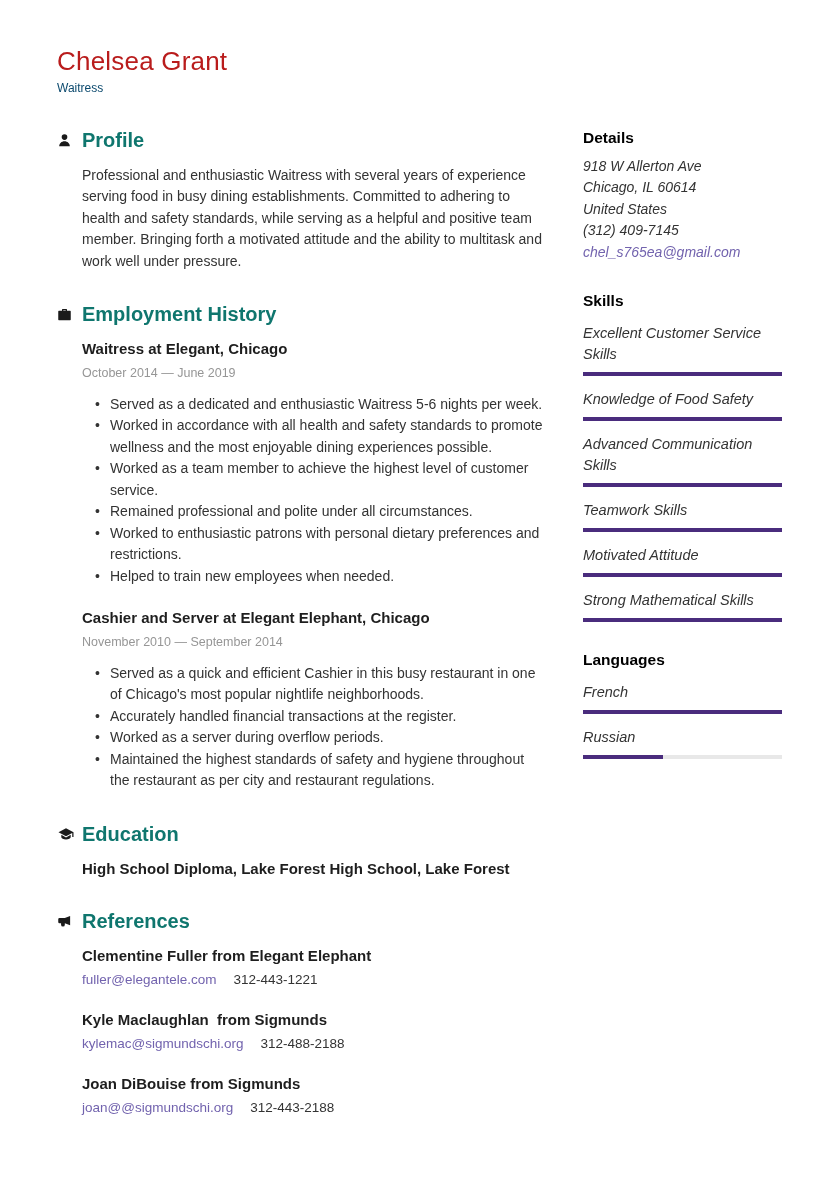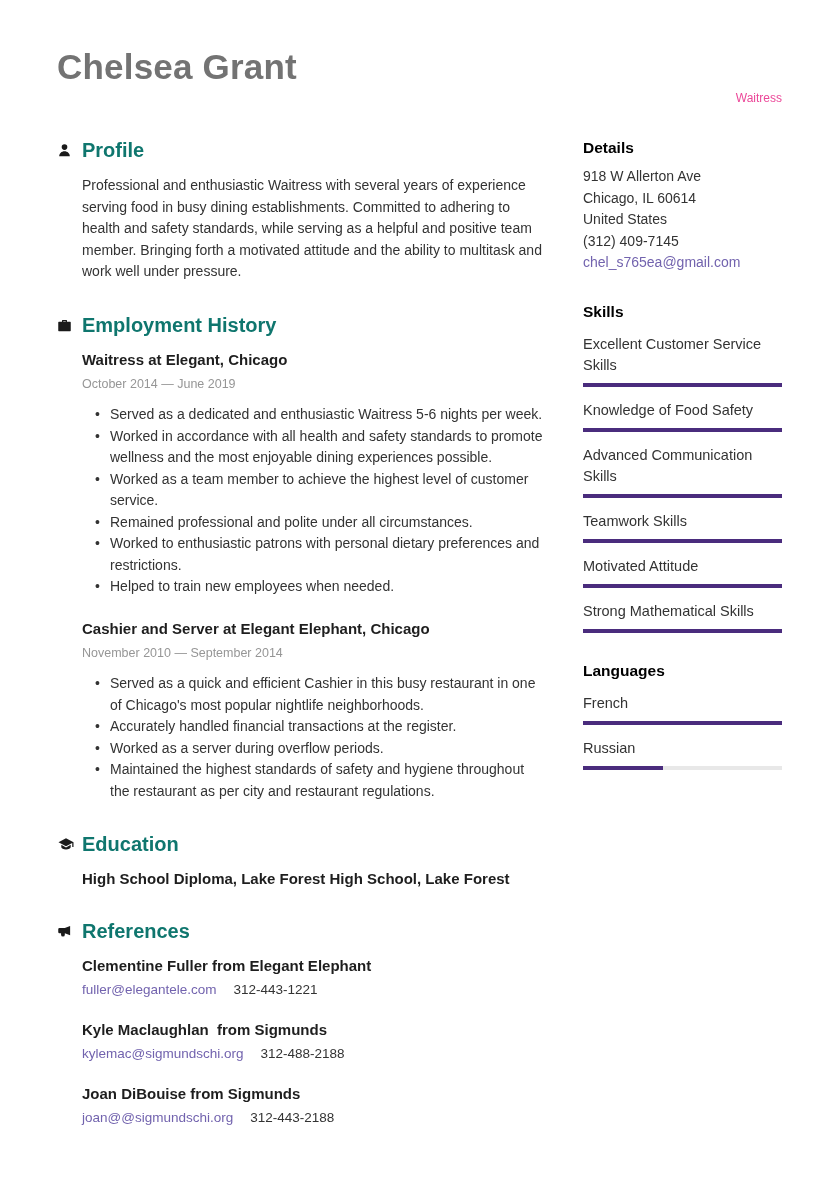--- a/index.html
+++ b/index.html
@@ -8,22 +8,22 @@
     position:relative;
     width:840px;
     min-height:1187px;
     background:#ffffff;
     padding:47px 58px 40px 57px;
     font-family:"Liberation Sans","DejaVu Sans",sans-serif;
     color:#333333;
   }
 
   
-  .name { font-size:35px; font-weight:700; color:#737373; line-height:1.15; letter-spacing:0.2px; }
-  .subtitle { font-size:12px; color:#ec4899; margin-top:4px;text-align:right; }
+  .name { font-size:26px; font-weight:400; color:#b91c1c; line-height:1.15; letter-spacing:0.2px; }
+  .subtitle { font-size:12px; color:#0c4a6e; margin-top:4px; }
 
   
   .columns { display:flex; margin-top:34px; }
   .main { width:489px; flex:none; }
   .sidebar { width:199px; flex:none; margin-left:auto; }
 
   
   .section { margin-bottom:31px; }
   .section:last-child { margin-bottom:10px; }
   .section-heading { display:flex; align-items:center; font-size:20px; font-weight:700; color:#0f766e; margin-bottom:13px; }
@@ -38,24 +38,24 @@
   .edu .entry-dates { margin-bottom:0; }
 
   ul.bullets { list-style:none; }
   ul.bullets li { position:relative; padding-left:28px; }
   ul.bullets li::before { content:"\2022"; position:absolute; left:13px; color:#333333; }
 
   
   .side-section { margin-bottom:29px; }
   .side-section:last-child { margin-bottom:0; }
   .side-heading { font-size:15.5px; font-weight:700; color:#000000; margin-bottom:9px; }
-  .side-line { font-size:14px; line-height:21.5px; color:#333333; }
+  .side-line { font-size:14px; line-height:21.5px; color:#333333;font-style:italic; }
   a.side-link { color:#7263ae; text-decoration:none; }
 
-  .skill { margin-top:13px; }
+  .skill { margin-top:13px;font-style:italic; }
   .skill-label { font-size:14.5px; line-height:21px; color:#333333; margin-bottom:7px; padding-right:6px; }
   .skill-bar { height:4px; background:#e8e8e8; overflow:hidden; }
   .skill-fill { height:4px; background:#4a2c7d; width:0; }
 
   
   .ref { margin-bottom:20px; }
   .ref:last-child { margin-bottom:0; }
   .ref-name { white-space:pre-wrap; }
   .ref-contact { font-size:13.5px; line-height:20px; margin-top:4px; }
   a.ref-email { color:#7263ae; text-decoration:none; margin-right:17px; }

